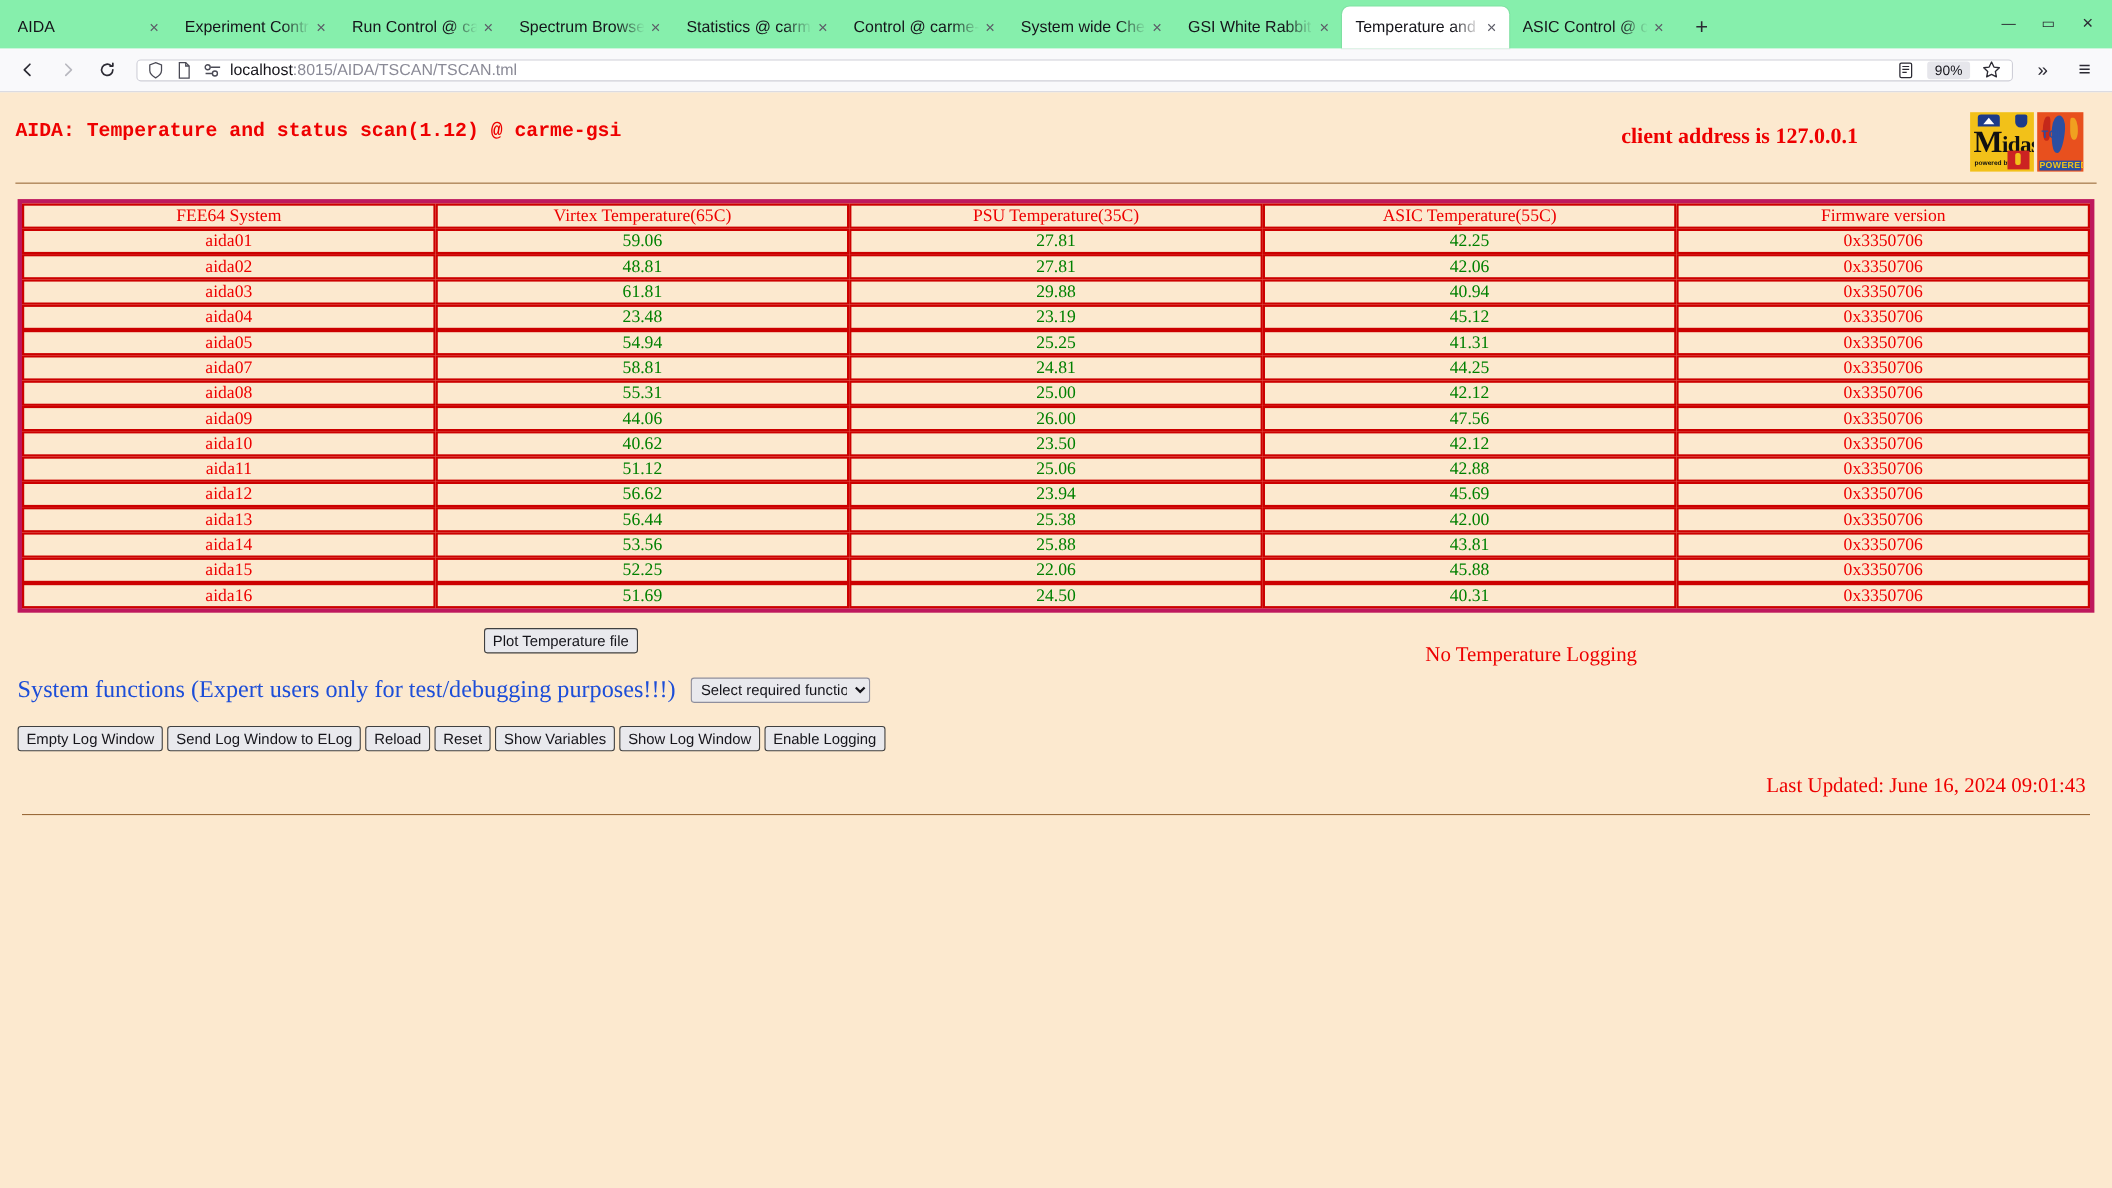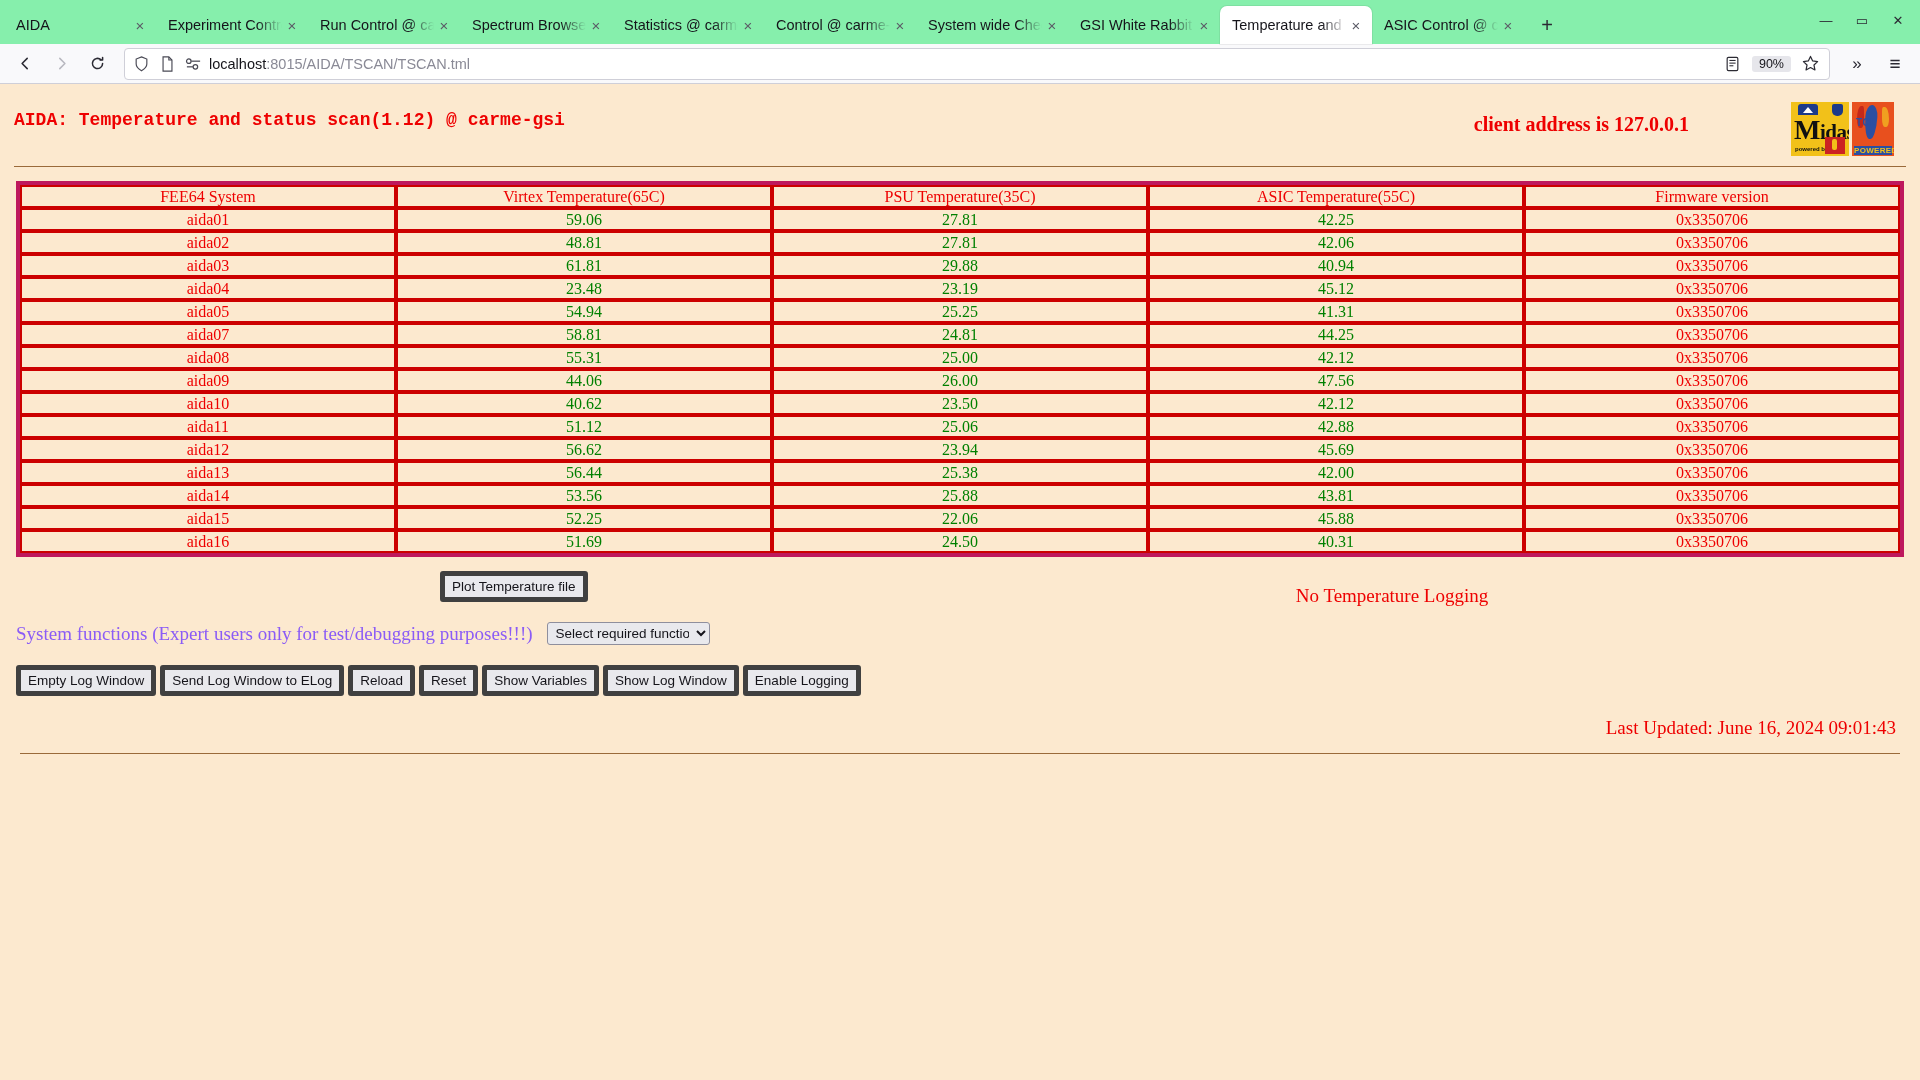--- a/index.html
+++ b/index.html
@@ -66,21 +66,21 @@
     align-items: center;
     padding: 0 8px;
     gap: 2px;
     flex: 0 0 auto;
     border-bottom: 1px solid #cfcfd8;
   }
   .navbtn { width: 34px; height: 32px; display: flex; align-items: center; justify-content: center; color: #2b2a33; }
   .navbtn.disabled { color: #b8b8bf; }
   .urlbar {
     flex: 1 1 auto;
-    height: 32px;
+    height: 20px;
     background: #ffffff;
     border: 1px solid #cfcfd8;
     border-radius: 4px;
     margin: 0 8px;
     display: flex;
     align-items: center;
     padding: 0 6px;
     gap: 6px;
   }
   .urlbar .u-icon { width: 20px; display: flex; align-items: center; justify-content: center; color: #4a4a55; }
@@ -236,31 +236,31 @@
     font-size: 19px;
     font-family: "Liberation Serif", serif;
     pointer-events: none;
   }
   .nolog span { position: relative; left: 432px; }
 
   button.winbtn95, .btn95 {
     font-family: "Liberation Sans", sans-serif;
     font-size: 13.5px;
     background: #e9e9ed;
-    border: 5px solid #404040;
+    border: 1px solid #404040;
     border-radius: 3px;
     padding: 2px 7px;
     color: #15141a;
     line-height: 17px;
   }
 
   .sysfuncrow { display: flex; align-items: center; gap: 14px; margin-top: 20px; }
   .sysfunc-label {
-    color: #8b5cf6;
-    font-size: 19px;
+    color: #1d4ed8;
+    font-size: 22px;
     font-family: "Liberation Serif", serif;
   }
   select.funcsel {
     font-family: "Liberation Sans", sans-serif;
     font-size: 13.5px;
     background: #e9e9ed;
     border: 1px solid #8f8f9d;
     border-radius: 3px;
     padding: 2px 4px;
     color: #15141a;

